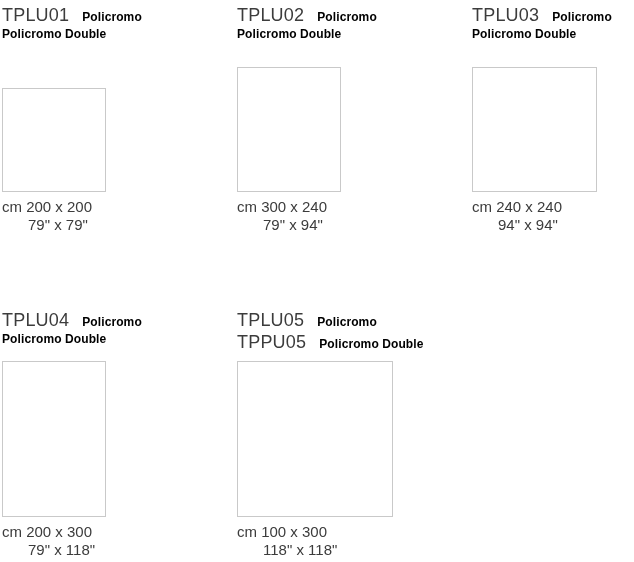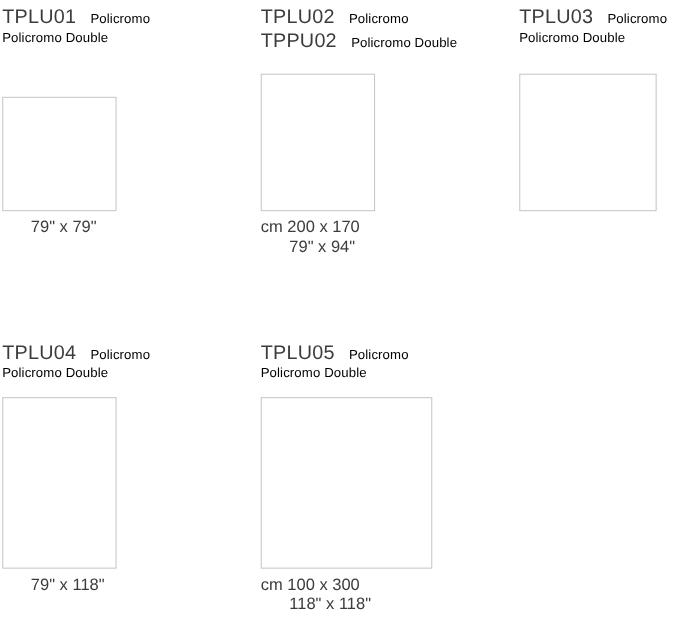--- a/index.html
+++ b/index.html
@@ -38,21 +38,21 @@
     white-space: nowrap;
   }
   .code {
     font-size: 18px;
     font-weight: 400;
     color: var(--text-code);
     letter-spacing: 0.2px;
   }
   .variant {
     font-size: 12px;
-    font-weight: 400;
+    font-weight: 700;
     color: var(--text-label);
     letter-spacing: 0.1px;
     text-align: right;
   }
   .box-area {
     display: flex;
     align-items: flex-end;
   }
   .row1 .box-area { height: 143px; }
   .row2 .box-area { height: 163px; }
@@ -82,84 +82,90 @@
           <span class="variant">Policromo</span>
         </div>
         <div class="hdr-line">
           <span class="variant">Policromo Double</span>
         </div>
       </div>
       <div class="box-area">
         <div class="size-box" style="width: 104px; height: 104px;"></div>
       </div>
       <div class="dims">
+        <div class="cm">cm 200 x 200</div>
         <div class="in">79" x 79"</div>
       </div>
     </div>
 
     <div class="cell row1">
       <div class="hdr">
         <div class="hdr-line">
           <span class="code">TPLU02</span>
           <span class="variant">Policromo</span>
         </div>
         <div class="hdr-line">
-          <span class="code">TPPU02</span>
           <span class="variant">Policromo Double</span>
         </div>
       </div>
       <div class="box-area">
         <div class="size-box" style="width: 104px; height: 125px;"></div>
       </div>
       <div class="dims">
-        <div class="cm">cm 200 x 170</div>
+        <div class="cm">cm 300 x 240</div>
         <div class="in">79" x 94"</div>
       </div>
     </div>
 
     <div class="cell row1">
       <div class="hdr">
         <div class="hdr-line">
           <span class="code">TPLU03</span>
           <span class="variant">Policromo</span>
         </div>
         <div class="hdr-line">
           <span class="variant">Policromo Double</span>
         </div>
       </div>
       <div class="box-area">
         <div class="size-box" style="width: 125px; height: 125px;"></div>
       </div>
+      <div class="dims">
+        <div class="cm">cm 240 x 240</div>
+        <div class="in">94" x 94"</div>
+      </div>
     </div>
 
     <div class="cell row2">
       <div class="hdr">
         <div class="hdr-line">
           <span class="code">TPLU04</span>
           <span class="variant">Policromo</span>
         </div>
         <div class="hdr-line">
           <span class="variant">Policromo Double</span>
         </div>
       </div>
       <div class="box-area">
         <div class="size-box" style="width: 104px; height: 156px;"></div>
       </div>
       <div class="dims">
+        <div class="cm">cm 200 x 300</div>
         <div class="in">79" x 118"</div>
       </div>
     </div>
 
     <div class="cell row2">
       <div class="hdr">
         <div class="hdr-line">
           <span class="code">TPLU05</span>
           <span class="variant">Policromo</span>
         </div>
         <div class="hdr-line">
+          <span class="code">TPPU05</span>
           <span class="variant">Policromo Double</span>
         </div>
       </div>
       <div class="box-area">
         <div class="size-box" style="width: 156px; height: 156px;"></div>
       </div>
       <div class="dims">
         <div class="cm">cm 100 x 300</div>
         <div class="in">118" x 118"</div>
       </div>

